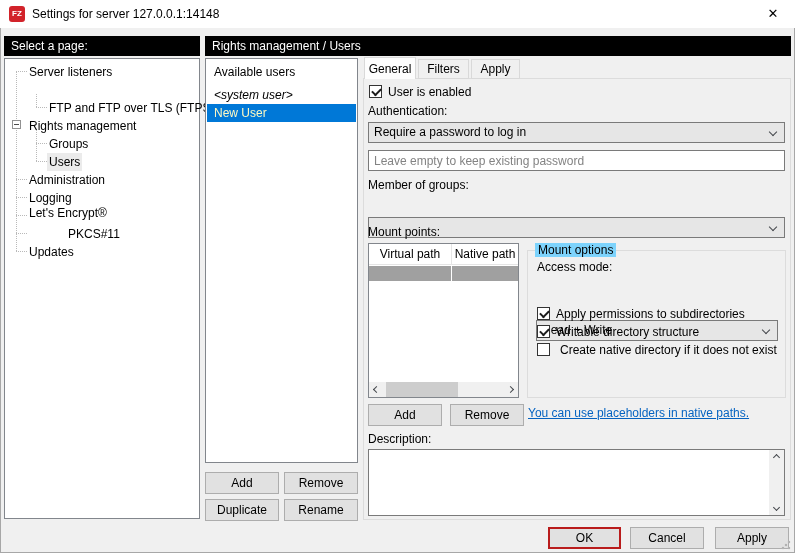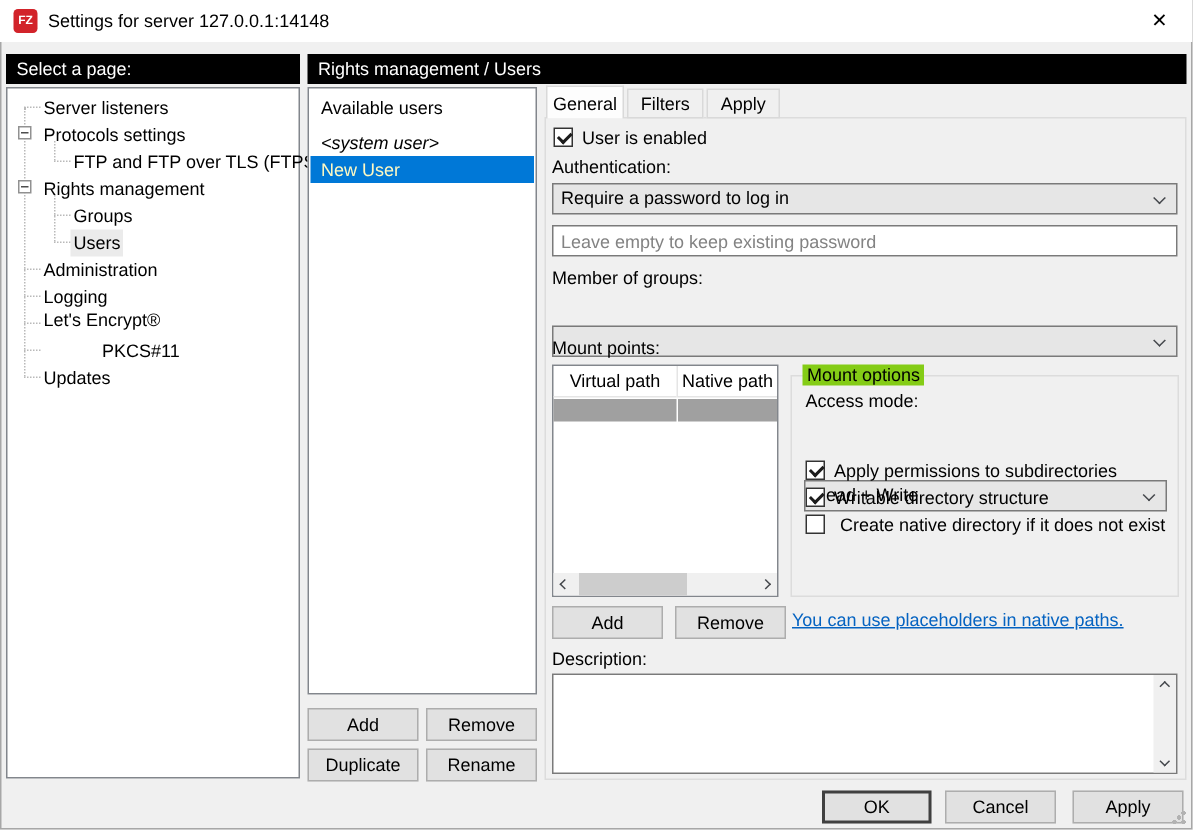--- a/index.html
+++ b/index.html
@@ -33,21 +33,21 @@
   .expander { position:absolute; width:9px; height:9px; border:1px solid #919191; background:#fff; }
   .expander::after { content:""; position:absolute; left:1px; top:3px; width:5px; border-top:1px solid #4d4d4d; }
   .guide-v { position:absolute; width:0; border-left:1px dotted #b9b9b9; }
   .guide-h { position:absolute; height:0; border-top:1px dotted #b9b9b9; }
 
   
   .list-row-sel { background:#0078d7; color:#fef9c3; }
 
   
   .btn { background:#e1e1e1; border:1px solid #adadad; text-align:center; line-height:19px; font-size:12px; font-family:inherit; }
-  .btn.focused { border:2px solid #404040; line-height:17px;text-align:center; }
+  .btn.focused { border:2px solid #b91c1c; line-height:17px;text-align:center; }
 
   
   .tab { position:absolute; border:1px solid #d9d9d9; text-align:center; }
   .tab.active { background:#fdfdfd; border-bottom:none; z-index:2; }
   .tab.inactive { background:#f0f0f0; }
   .tabpage { border:1px solid #dcdcdc; }
 
   
   .combo { background:#e6e6e6; border:1px solid #7a7a7a; line-height:19px; padding-left:5px; position:relative; }
   .textinput { background:#fff; border:1px solid #7a7a7a; width:100%; height:100%; padding-left:5px;
@@ -61,21 +61,21 @@
   .chev-right { transform:rotate(-45deg); }
   .combo .chev { position:absolute; right:8px; top:6px; }
 
   
   .cb { position:absolute; width:13px; height:13px; border:1px solid #333; background:#fff; }
   .cb.checked::after { content:""; position:absolute; left:2px; top:2px; width:7px; height:4px;
                        border-left:2px solid #1c1c1c; border-bottom:2px solid #1c1c1c; transform:rotate(-45deg); }
 
   
   .groupbox { border:1px solid #dcdcdc; }
-  .groupbox-label { background:#84cc16; padding:0 3px; }
+  .groupbox-label { background:#7dd3fc; padding:0 3px; }
 
   
   .mtable { background:#fff; border:1px solid #82868c; }
   .mtable-header-cell { position:absolute; top:0; height:21px; line-height:21px; text-align:center; border-bottom:1px solid #e5e5e5; }
   .mtable-col-divider { position:absolute; top:0; width:1px; height:21px; background:#e5e5e5; }
   .mtable-selrow { position:absolute; background:#a0a0a0; }
 
   
   .sb-track { position:absolute; background:#f0f0f0; }
   .sb-thumb { position:absolute; background:#cdcdcd; }
@@ -115,24 +115,20 @@
   <div class="guide-h" style="left:31px; top:102px; width:11px;"></div>
   <div class="guide-h" style="left:11px; top:120px; width:11px;"></div>
   <div class="guide-h" style="left:11px; top:138px; width:11px;"></div>
   <div class="guide-h" style="left:11px; top:156px; width:11px;"></div>
   <div class="guide-h" style="left:11px; top:174px; width:11px;"></div>
   <div class="guide-h" style="left:11px; top:192px; width:11px;"></div>
 
   <div class="tree-row" style="left:0; top:3px; right:0;">
     <span class="tree-label" style="left:22px;">Server listeners</span>
   </div>
-  <div class="tree-row" style="left:0; top:21px; right:0;">
-    <span class="expander" style="left:7px; top:4px;"></span>
-    <span class="tree-label" style="left:22px;">Protocols settings</span>
-  </div>
   <div class="tree-row" style="left:0; top:39px; right:0;">
     <span class="tree-label" style="left:42px;">FTP and FTP over TLS (FTPS)</span>
   </div>
   <div class="tree-row" style="left:0; top:57px; right:0;">
     <span class="expander" style="left:7px; top:4px;"></span>
     <span class="tree-label" style="left:22px;">Rights management</span>
   </div>
   <div class="tree-row" style="left:0; top:75px; right:0;">
     <span class="tree-label" style="left:42px;">Groups</span>
   </div>

